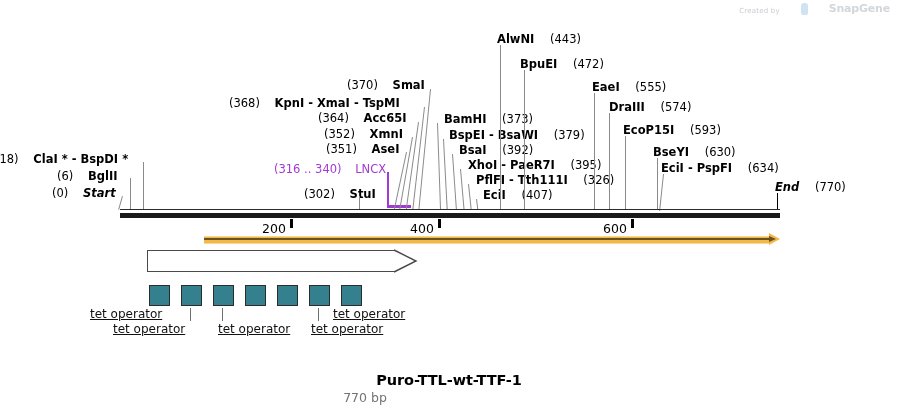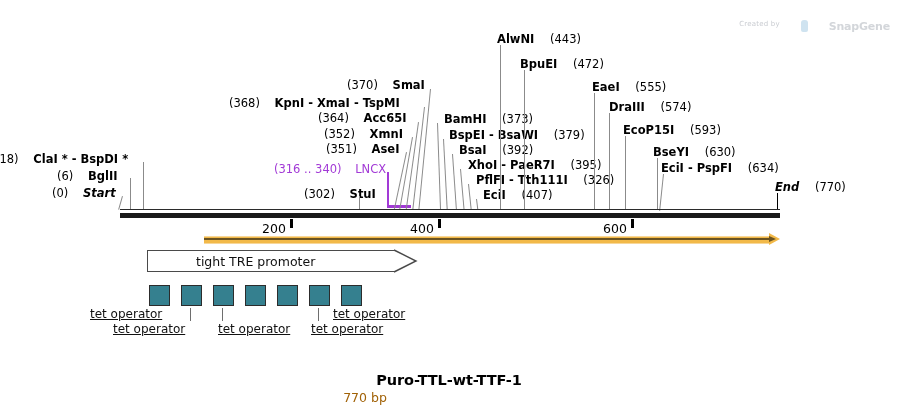--- a/index.html
+++ b/index.html
@@ -4,21 +4,21 @@
 <style>
   html,body{margin:0;padding:0;}
   body{
     width:898px;height:411px;background:#ffffff;overflow:hidden;
     font-family:"DejaVu Sans","Liberation Sans",sans-serif;
     -webkit-font-smoothing:antialiased;
   }
   #map{position:relative;width:898px;height:411px;}
 
   
-  .watermark{position:absolute;right:8px;top:20px;display:flex;align-items:flex-start;gap:21px;}
+  .watermark{position:absolute;right:8px;top:2px;display:flex;align-items:flex-end;gap:21px;}
   .wm-text{font-size:7px;color:#c9ccd1;letter-spacing:.2px;}
   .wm-brand{font-size:11px;color:#d3d6da;font-weight:600;letter-spacing:-.2px;}
   .wm-logo{width:7px;height:12px;background:#cfe3f0;border-radius:3px 3px 2px 2px;}
 
   
   .lbl{position:absolute;white-space:nowrap;font-size:11.5px;line-height:13px;color:#000;}
   .lbl .pos{font-weight:400;color:#000;}
   .lbl .nm{font-weight:bold;}
   .lbl .it{font-weight:bold;font-style:italic;}
   .lbl.purple,.lbl.purple .pos,.lbl.purple .nm{color:#a23ad6;}
@@ -46,21 +46,21 @@
   .prom-tip{position:absolute;}
   .prom-label{position:absolute;font-size:12.5px;color:#111;white-space:nowrap;}
 
   
   .opbox{position:absolute;background:#35808f;border:1.3px solid #2c2c2c;box-sizing:border-box;}
   .op-lbl{position:absolute;font-size:12px;color:#111;white-space:nowrap;text-decoration:underline;}
   .op-lead{position:absolute;width:1px;background:#6e6e6e;}
 
   
   .title{position:absolute;width:898px;text-align:center;font-size:14.5px;font-weight:bold;color:#000;letter-spacing:-.1px;}
-  .subtitle{position:absolute;width:730px;text-align:center;font-size:12.5px;color:#a16207;}
+  .subtitle{position:absolute;width:730px;text-align:center;font-size:12.5px;color:#737373;}
 </style>
 </head>
 <body>
 
 <div id="map">
 
   <div class="watermark">
     <span class="wm-text">Created by</span>
     <span class="wm-logo"></span>
     <span class="wm-brand">SnapGene</span>
@@ -230,21 +230,20 @@
 
   <div class="orange-line" style="left:204px;top:236px;width:566px;"></div>
   <div class="orange-core" style="left:204px;top:238px;width:566px;"></div>
   <div class="orange-head" style="left:769px;top:233px;"></div>
   <div class="orange-head-core" style="left:769px;top:236px;"></div>
 
   <div class="prom-body" style="left:147px;top:250px;width:249px;height:22px;"></div>
   <svg class="prom-tip" style="left:392px;top:248px;" width="28" height="26" viewBox="0 0 28 26">
     <polyline points="2,2 24,13 2,24" fill="#ffffff" stroke="#4a4a4a" stroke-width="1.4" stroke-linejoin="miter"></polyline>
   </svg>
-  <div class="prom-label" style="left:196px;top:254px;">tight TRE promoter</div>
 
   <div class="opbox" style="left:149px;top:285px;width:21px;height:21px;"></div>
   <div class="opbox" style="left:181px;top:285px;width:21px;height:21px;"></div>
   <div class="opbox" style="left:213px;top:285px;width:21px;height:21px;"></div>
   <div class="opbox" style="left:245px;top:285px;width:21px;height:21px;"></div>
   <div class="opbox" style="left:277px;top:285px;width:21px;height:21px;"></div>
   <div class="opbox" style="left:309px;top:285px;width:21px;height:21px;"></div>
   <div class="opbox" style="left:341px;top:285px;width:21px;height:21px;"></div>
 
   <div class="op-lead" style="left:190px;top:308px;height:13px;"></div>

